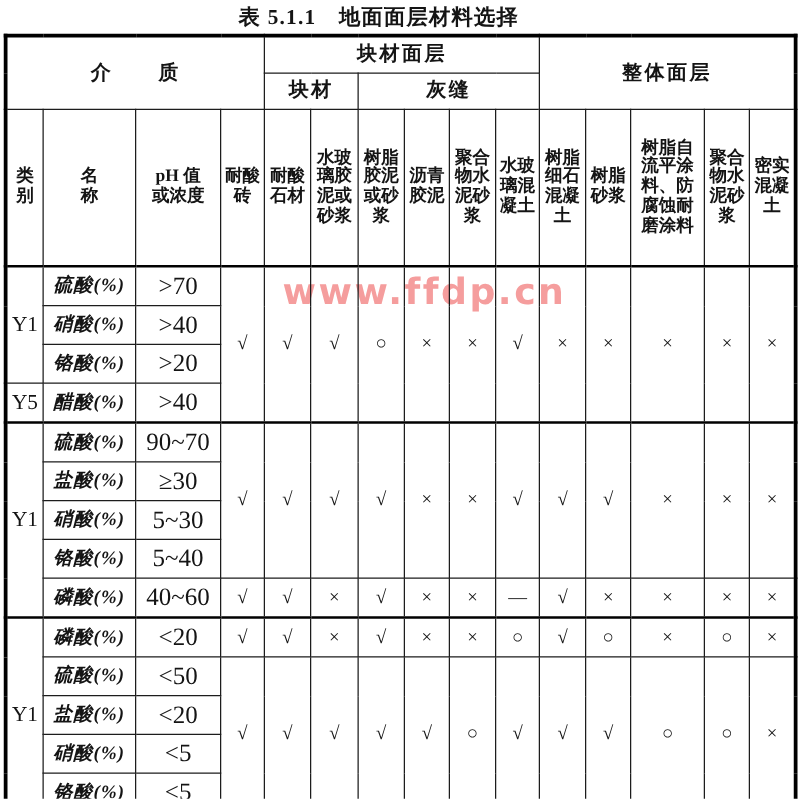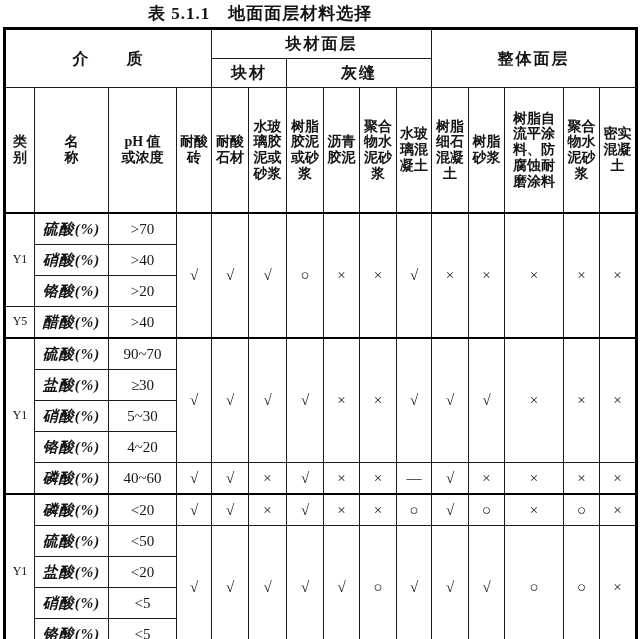--- a/index.html
+++ b/index.html
@@ -1,44 +1,45 @@
 <!DOCTYPE html>
 <html><head>
 <meta charset="utf-8">
 <style>
   html,body{margin:0;padding:0;background:#ffffff;}
   body{width:640px;height:639px;position:relative;
        font-family:"Liberation Serif","DejaVu Serif",serif;color:#141414;}
   .page{position:relative;width:640px;height:639px;overflow:hidden;}
   .title{position:absolute;top:2px;left:0;width:520px;text-align:center;
-         font-size:17px;font-weight:bold;letter-spacing:1px;}
+         font-size:17px;font-weight:bold;letter-spacing:1px;padding-left:43px;}
   .watermark{position:absolute;left:226px;top:216px;z-index:0;
              font-family:"DejaVu Sans","Liberation Sans",sans-serif;
              font-weight:bold;font-size:29px;letter-spacing:2px;color:#f59d9d;}
   table{position:absolute;left:3px;top:27px;z-index:1;
         border-collapse:collapse;table-layout:fixed;width:632px;
         background:transparent;}
   td{border:1px solid #1c1c1c;text-align:center;vertical-align:middle;
      padding:0;font-size:15px;line-height:1.12;overflow:hidden;
      white-space:pre-line;}
   table{border:3px solid #000;}
   .hrow1 td,.hrow2 td{font-size:16px;font-weight:bold;letter-spacing:2px;height:28px;}
   .hrow3 td{font-size:14px;font-weight:bold;height:124px;border-bottom:2px solid #000;}
   .body-row td{height:30px;}
   .sect td{border-top:2px solid #000;}
-  .cat{font-size:12px;}
+  .cat{font-size:17px;}
   .nm{font-weight:bold;letter-spacing:1px;font-style:italic;}
-  .vl{font-size:15px;}
+  .vl{font-size:20px;}
   .mark{font-size:15px;font-weight:normal;}
 </style>
 </head>
 <body>
 
 <div class="page">
   <div class="title">表 5.1.1　地面面层材料选择</div>
+  <div class="watermark">www.ffdp.cn</div>
 
   <table>
     <colgroup>
       <col style="width:30px">
         <col style="width:74px">
         <col style="width:68px">
       <col style="width:35px">
         <col style="width:37px">
         <col style="width:38px">
       <col style="width:37px">
@@ -161,21 +162,21 @@
     <tr class="body-row">
       <td class="nm">盐酸(%)</td>
       <td class="vl">≥30</td>
     </tr>
     <tr class="body-row">
       <td class="nm">硝酸(%)</td>
       <td class="vl">5~30</td>
     </tr>
     <tr class="body-row">
       <td class="nm">铬酸(%)</td>
-      <td class="vl">4~20</td>
+      <td class="vl">5~40</td>
     </tr>
     <tr class="body-row">
       <td class="nm">磷酸(%)</td>
       <td class="vl">40~60</td>
       <td class="mark">√</td>
       <td class="mark">√</td>
       <td class="mark">×</td>
       <td class="mark">√</td>
       <td class="mark">×</td>
       <td class="mark">×</td>

